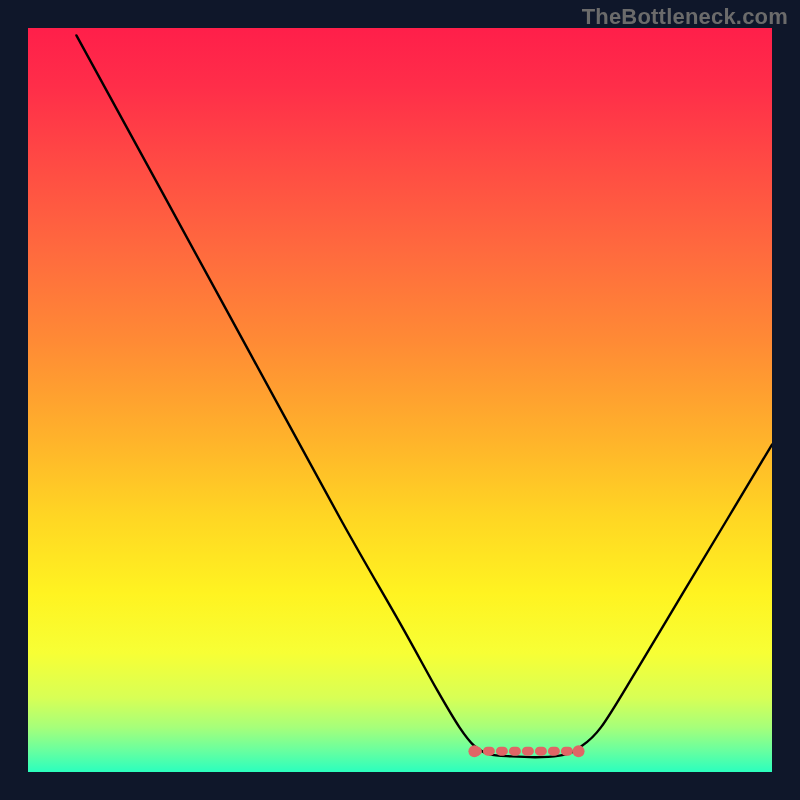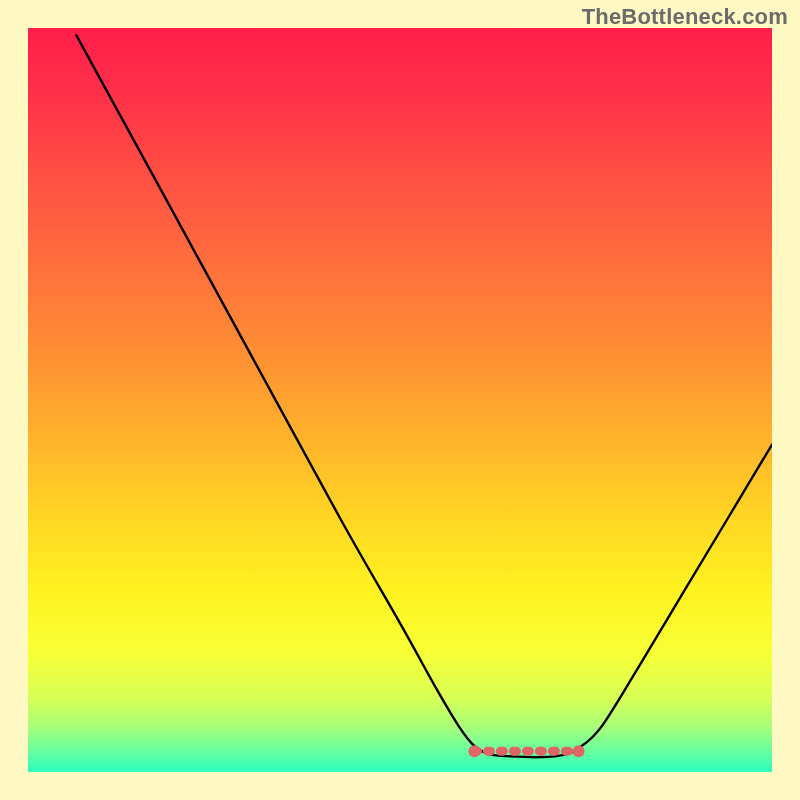--- a/index.html
+++ b/index.html
@@ -8,21 +8,21 @@
     width: 800px;
     height: 800px;
     background: #000;
     overflow: hidden;
     font-family: Arial, Helvetica, sans-serif;
   }
   .frame {
     position: relative;
     width: 800px;
     height: 800px;
-    background: #fef9c3;
+    background: #0f172a;
   }
   .watermark {
     position: absolute;
     top: 4px;
     right: 12px;
     color: #6b6b6b;
     font-size: 22px;
     font-weight: 600;
     letter-spacing: 0.2px;
     z-index: 5;

